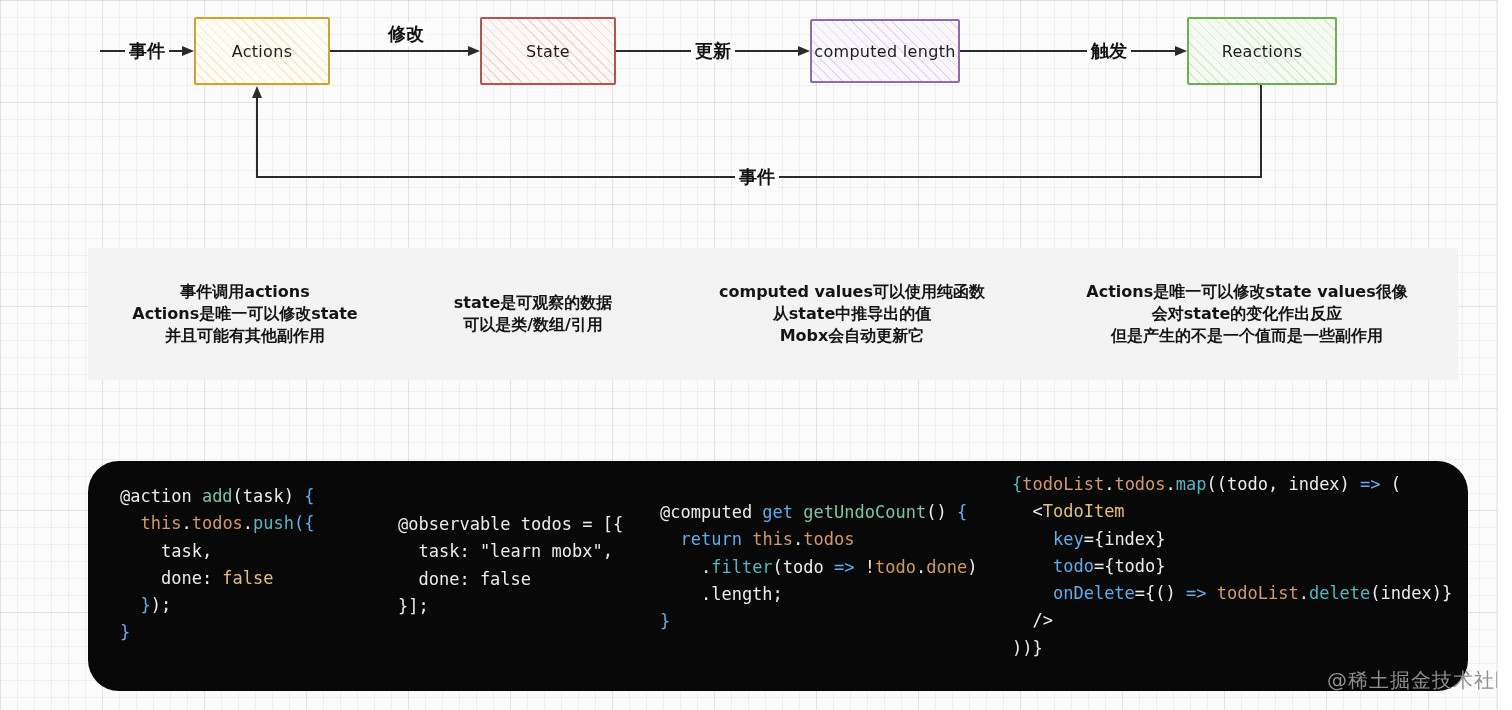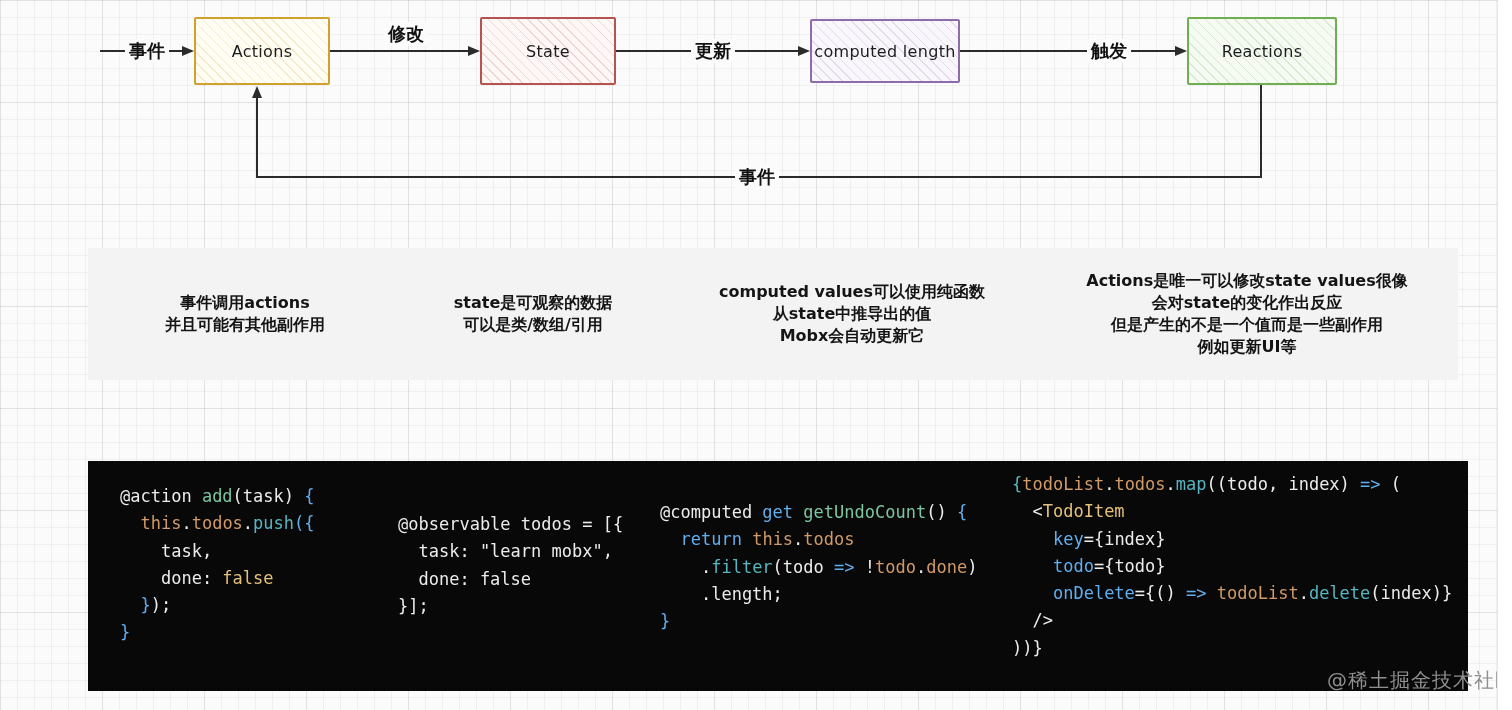--- a/index.html
+++ b/index.html
@@ -44,21 +44,21 @@
 
   
   .notes-band{ position:absolute; left:88px; top:248px; width:1370px; height:132px; background:#f3f3f3; }
   .note{
     position:absolute; top:50%; transform:translate(-50%,-50%);
     text-align:center; font-size:16px; font-weight:600; line-height:22px; color:#141414; white-space:nowrap;
   }
   .note-1{ left:157px; } .note-2{ left:445px; } .note-3{ left:764px; } .note-4{ left:1159px; }
 
   
-  .code-band{ position:absolute; left:88px; top:461px; width:1380px; height:230px; background:#080808; }
+  .code-band{ position:absolute; left:88px; top:461px; width:1380px; height:230px; background:#080808;border-radius:31px; }
   .code-block{
     position:absolute; font-family:"DejaVu Sans Mono", monospace;
     font-size:17px; line-height:27.3px; white-space:pre;
   }
   .code-block-0{ left:32px;  top:22px; }
   .code-block-1{ left:310px; top:50px; }
   .code-block-2{ left:572px; top:38px; }
   .code-block-3{ left:924px; top:10px; }
 
   .watermark{
@@ -105,36 +105,36 @@
     <div class="vline" style="left:1260px; top:85px; height:93px;"></div>
     <div class="hline" style="left:256px; top:176px; width:1006px;"></div>
     <div class="vline" style="left:256px; top:96px; height:82px;"></div>
     <div class="ah-up" style="left:252px; top:86px;"></div>
     <div class="edge-label" style="left:757px; top:177px;">事件</div>
   </div>
 
   <div class="notes-band">
     <div class="note note-1">
       <div>事件调用actions</div>
+      <div>Actions是唯一可以修改state</div>
       <div>并且可能有其他副作用</div>
     </div>
     <div class="note note-2">
       <div>state是可观察的数据</div>
       <div>可以是类/数组/引用</div>
     </div>
     <div class="note note-3">
       <div>computed values可以使用纯函数</div>
       <div>从state中推导出的值</div>
       <div>Mobx会自动更新它</div>
     </div>
     <div class="note note-4">
       <div>Actions是唯一可以修改state values很像</div>
       <div>会对state的变化作出反应</div>
       <div>但是产生的不是一个值而是一些副作用</div>
-      <div>例如更新UI等</div>
     </div>
   </div>
 
   <div class="code-band">
     <div class="code-block code-block-0"><div><span style="color: rgb(236, 236, 236);">@action </span><span style="color: rgb(124, 197, 160);">add</span><span style="color: rgb(236, 236, 236);">(task) </span><span style="color: rgb(97, 174, 238);">{</span></div><div><span style="color: rgb(209, 154, 102);">  this</span><span style="color: rgb(236, 236, 236);">.</span><span style="color: rgb(209, 154, 102);">todos</span><span style="color: rgb(236, 236, 236);">.</span><span style="color: rgb(86, 182, 194);">push</span><span style="color: rgb(97, 174, 238);">({</span></div><div><span style="color: rgb(236, 236, 236);">    task,</span></div><div><span style="color: rgb(236, 236, 236);">    done: </span><span style="color: rgb(229, 192, 123);">false</span></div><div><span style="color: rgb(97, 174, 238);">  }</span><span style="color: rgb(236, 236, 236);">);</span></div><div><span style="color: rgb(97, 174, 238);">}</span></div></div>
     <div class="code-block code-block-1"><div><span style="color: rgb(236, 236, 236);">@observable todos = [{</span></div><div><span style="color: rgb(236, 236, 236);">  task: "learn mobx",</span></div><div><span style="color: rgb(236, 236, 236);">  done: false</span></div><div><span style="color: rgb(236, 236, 236);">}];</span></div></div>
     <div class="code-block code-block-2"><div><span style="color: rgb(236, 236, 236);">@computed </span><span style="color: rgb(97, 174, 238);">get</span><span style="color: rgb(236, 236, 236);"> </span><span style="color: rgb(124, 197, 160);">getUndoCount</span><span style="color: rgb(236, 236, 236);">() </span><span style="color: rgb(97, 174, 238);">{</span></div><div><span style="color: rgb(236, 236, 236);">  </span><span style="color: rgb(97, 174, 238);">return</span><span style="color: rgb(236, 236, 236);"> </span><span style="color: rgb(209, 154, 102);">this</span><span style="color: rgb(236, 236, 236);">.</span><span style="color: rgb(209, 154, 102);">todos</span></div><div><span style="color: rgb(236, 236, 236);">    .</span><span style="color: rgb(86, 182, 194);">filter</span><span style="color: rgb(236, 236, 236);">(todo </span><span style="color: rgb(97, 174, 238);">=&gt;</span><span style="color: rgb(236, 236, 236);"> !</span><span style="color: rgb(209, 154, 102);">todo</span><span style="color: rgb(236, 236, 236);">.</span><span style="color: rgb(209, 154, 102);">done</span><span style="color: rgb(236, 236, 236);">)</span></div><div><span style="color: rgb(236, 236, 236);">    .length;</span></div><div><span style="color: rgb(97, 174, 238);">}</span></div></div>
     <div class="code-block code-block-3"><div><span style="color: rgb(86, 182, 194);">{</span><span style="color: rgb(209, 154, 102);">todoList</span><span style="color: rgb(236, 236, 236);">.</span><span style="color: rgb(209, 154, 102);">todos</span><span style="color: rgb(236, 236, 236);">.</span><span style="color: rgb(86, 182, 194);">map</span><span style="color: rgb(236, 236, 236);">((todo, index) </span><span style="color: rgb(97, 174, 238);">=&gt;</span><span style="color: rgb(236, 236, 236);"> (</span></div><div><span style="color: rgb(236, 236, 236);">  &lt;</span><span style="color: rgb(229, 192, 123);">TodoItem</span></div><div><span style="color: rgb(236, 236, 236);">    </span><span style="color: rgb(97, 174, 238);">key</span><span style="color: rgb(236, 236, 236);">={index}</span></div><div><span style="color: rgb(236, 236, 236);">    </span><span style="color: rgb(97, 174, 238);">todo</span><span style="color: rgb(236, 236, 236);">={todo}</span></div><div><span style="color: rgb(236, 236, 236);">    </span><span style="color: rgb(97, 174, 238);">onDelete</span><span style="color: rgb(236, 236, 236);">={() </span><span style="color: rgb(97, 174, 238);">=&gt;</span><span style="color: rgb(236, 236, 236);"> </span><span style="color: rgb(209, 154, 102);">todoList</span><span style="color: rgb(236, 236, 236);">.</span><span style="color: rgb(86, 182, 194);">delete</span><span style="color: rgb(236, 236, 236);">(index)}</span></div><div><span style="color: rgb(236, 236, 236);">  /&gt;</span></div><div><span style="color: rgb(236, 236, 236);">))}</span></div></div>
   </div>
 

